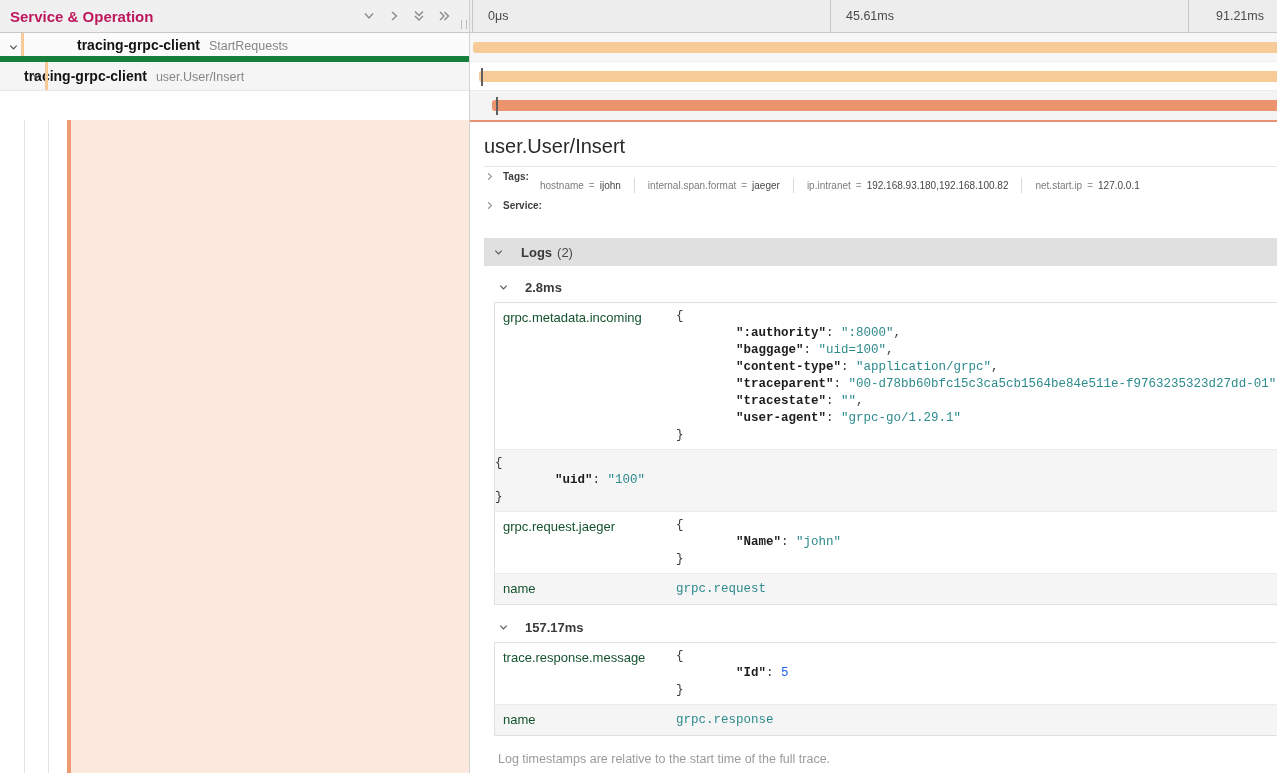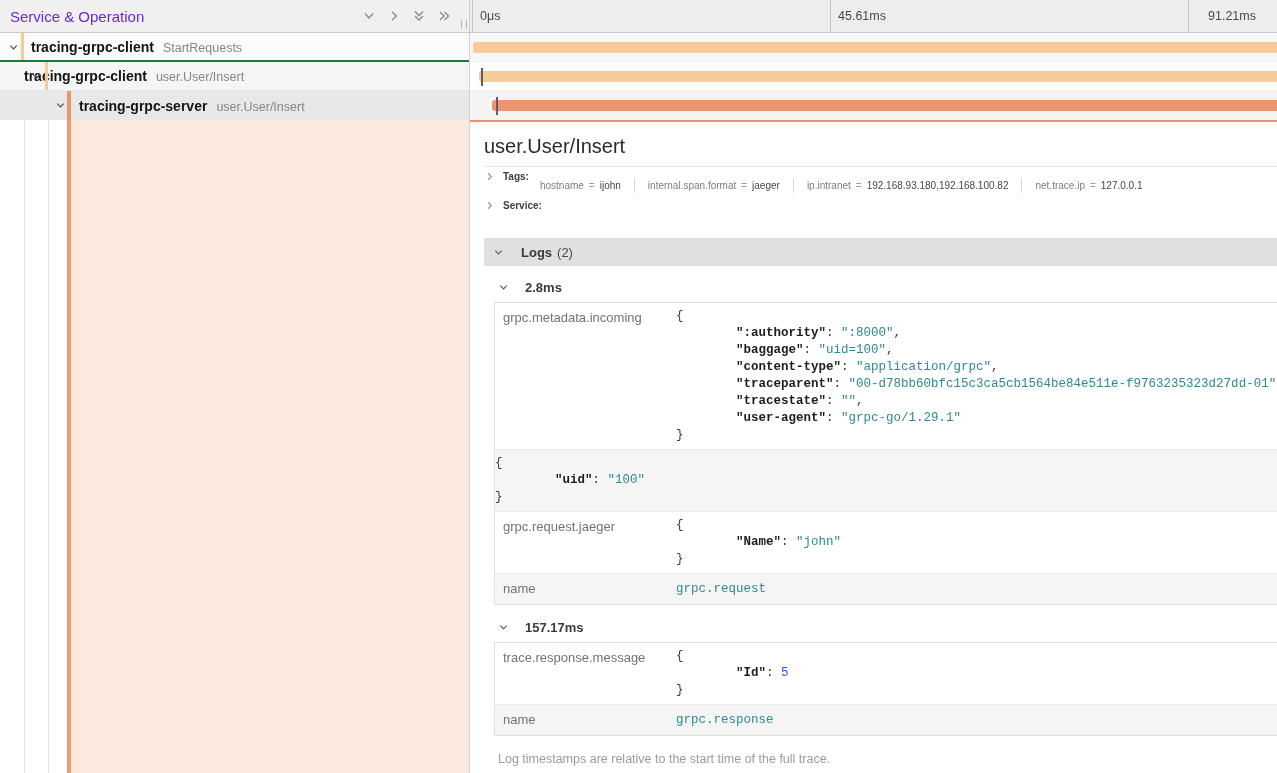--- a/index.html
+++ b/index.html
@@ -8,39 +8,39 @@
     background:#fff;font-family:"Liberation Sans",sans-serif;
     -webkit-font-smoothing:antialiased;
   }
   
   .top{display:flex;height:33px;position:relative;}
   .sop-header{
     width:470px;box-sizing:border-box;background:#f0f0f0;
     border-bottom:1px solid #c9c9c9;border-right:1px solid #cfcfcf;
     display:flex;align-items:center;padding:0 10px;
   }
-  .sop-title{font-weight:400;font-size:15px;color:#6d28d9;flex:1;}
+  .sop-title{font-weight:700;font-size:15px;color:#be185d;flex:1;}
   .toolbar{display:flex;align-items:center;gap:11px;padding-right:8px;}
   .toolbar svg{display:block;cursor:pointer;}
   .grip{
     position:absolute;left:461px;top:20px;width:4px;height:9px;
     border-left:1px solid #b9b9b9;border-right:1px solid #b9b9b9;
   }
   .ruler{flex:1;position:relative;background:#ededed;border-bottom:1px solid #c9c9c9;}
   .rtick{position:absolute;top:0;bottom:0;width:1px;background:#c6c6c6;}
-  .rlabel{position:absolute;top:9px;font-size:12.5px;color:#4a4a4a;padding-left:8px;white-space:nowrap;}
+  .rlabel{position:absolute;top:9px;font-size:12.5px;color:#4a4a4a;padding-left:16px;white-space:nowrap;}
 
   
   .main{display:flex;height:740px;}
   .left-col{width:470px;box-sizing:border-box;position:relative;border-right:1px solid #d2d2d2;}
   .right-col{flex:1;display:flex;flex-direction:column;position:relative;min-width:0;}
 
   
   .name-row{height:29px;box-sizing:border-box;position:relative;display:flex;align-items:center;}
-  .name-row.r1{background:#fbfbfb;border-bottom:2px solid #15803d;}
+  .name-row.r1{background:#fbfbfb;border-bottom:6px solid #15803d;padding-left:46px;}
   .name-row.r2{background:#f5f5f5;border-bottom:1px solid #e6e6e6;}
   .name-row.r3{background:#e8e8e8;}
   .chev{position:absolute;top:9px;line-height:0;cursor:pointer;}
   .accent{position:absolute;top:0;bottom:0;width:3px;}
   .accent.light{background:#f6cb97;}
   .accent.dark{background:#eb946e;width:4px;}
   .labels{white-space:nowrap;overflow:hidden;}
   .svc{font-weight:700;font-size:14px;color:#141414;margin-right:9px;}
   .op{font-size:12.5px;color:#868686;}
 
@@ -85,21 +85,21 @@
   }
   .logs-title{font-weight:700;margin:0 5px 0 9px;}
   .logs-count{color:#4a4a4a;}
   .logs-body{padding:11px 0 0 10px;}
   .entry-header{display:flex;align-items:center;font-size:13px;font-weight:700;color:#3a3a3a;margin:3px 0 7px 4px;cursor:pointer;}
   .entry-header .ts{margin-left:8px;}
   .kv-table{border:1px solid #e0e0e0;min-width:1150px;margin-bottom:15px;font-size:13px;background:#fff;}
   .kv-row{display:flex;}
   .kv-row.alt{background:#f5f5f5;}
   .kv-row + .kv-row{border-top:1px solid #ececec;}
-  .kv-label{width:169px;flex:none;padding:7px 4px 7px 8px;color:#737373;font-size:13px;}
+  .kv-label{width:169px;flex:none;padding:7px 4px 7px 8px;color:#14532d;font-size:13px;}
   .kv-value{flex:1;padding:5px 0;min-width:0;}
   pre.json{
     margin:0;font-family:"Liberation Mono",monospace;font-size:12.5px;
     line-height:17px;color:#3a3a3a;white-space:pre;
   }
   .jk{font-weight:700;color:#1d1d1d;}
   .js{color:#2d8a8d;}
   .jn{color:#2060f0;}
   .plain-val{font-family:"Liberation Mono",monospace;font-size:12.5px;color:#2d8a8d;padding:3px 0;}
   .logs-footer{color:#9b9b9b;font-size:12.5px;padding:1px 0 11px 4px;border-bottom:1px solid #e2e2e2;}
@@ -160,29 +160,20 @@
     </div>
     <div class="name-row r2">
       <span class="chev" style="left:31px"><svg width="11" height="11" viewBox="0 0 12 12">
             <polyline points="2.5,4 6,7.5 9.5,4" fill="none" stroke="#4f4f4f" stroke-width="1.3"></polyline>
           </svg></span>
       <span class="accent light" style="left:45px"></span>
       <span class="labels" style="margin-left:24px">
         <span class="svc">tracing-grpc-client</span><span class="op">user.User/Insert</span>
       </span>
     </div>
-    <div class="name-row r3">
-      <span class="chev" style="left:55px"><svg width="11" height="11" viewBox="0 0 12 12">
-            <polyline points="2.5,4 6,7.5 9.5,4" fill="none" stroke="#4f4f4f" stroke-width="1.3"></polyline>
-          </svg></span>
-      <span class="accent dark" style="left:67px"></span>
-      <span class="labels" style="margin-left:79px">
-        <span class="svc">tracing-grpc-server</span><span class="op">user.User/Insert</span>
-      </span>
-    </div>
     <div class="expanded-left">
       <span class="guide" style="left:24px"></span>
       <span class="guide" style="left:48px"></span>
       <span class="exp-accent"></span>
       <span class="exp-fill"></span>
     </div>
   </div>
 
   <div class="right-col">
     <div class="bar-rows">
@@ -216,21 +207,21 @@
             <span class="tag-val">ijohn</span>
             <span class="tag-sep"></span>
             <span class="tag-key">internal.span.format</span>
             <span class="tag-eq">=</span>
             <span class="tag-val">jaeger</span>
             <span class="tag-sep"></span>
             <span class="tag-key">ip.intranet</span>
             <span class="tag-eq">=</span>
             <span class="tag-val">192.168.93.180,192.168.100.82</span>
             <span class="tag-sep"></span>
-            <span class="tag-key">net.trace.ip</span>
+            <span class="tag-key">net.start.ip</span>
             <span class="tag-eq">=</span>
             <span class="tag-val">127.0.0.1</span>
           </span>
       </div>
 
       <div class="meta-row">
         <span class="meta-chev"><svg width="11" height="11" viewBox="0 0 12 12">
               <polyline points="4.5,2.5 8,6 4.5,9.5" fill="none" stroke="#9a9a9a" stroke-width="1.3"></polyline>
             </svg></span>
         <span class="meta-label">Service:</span>

